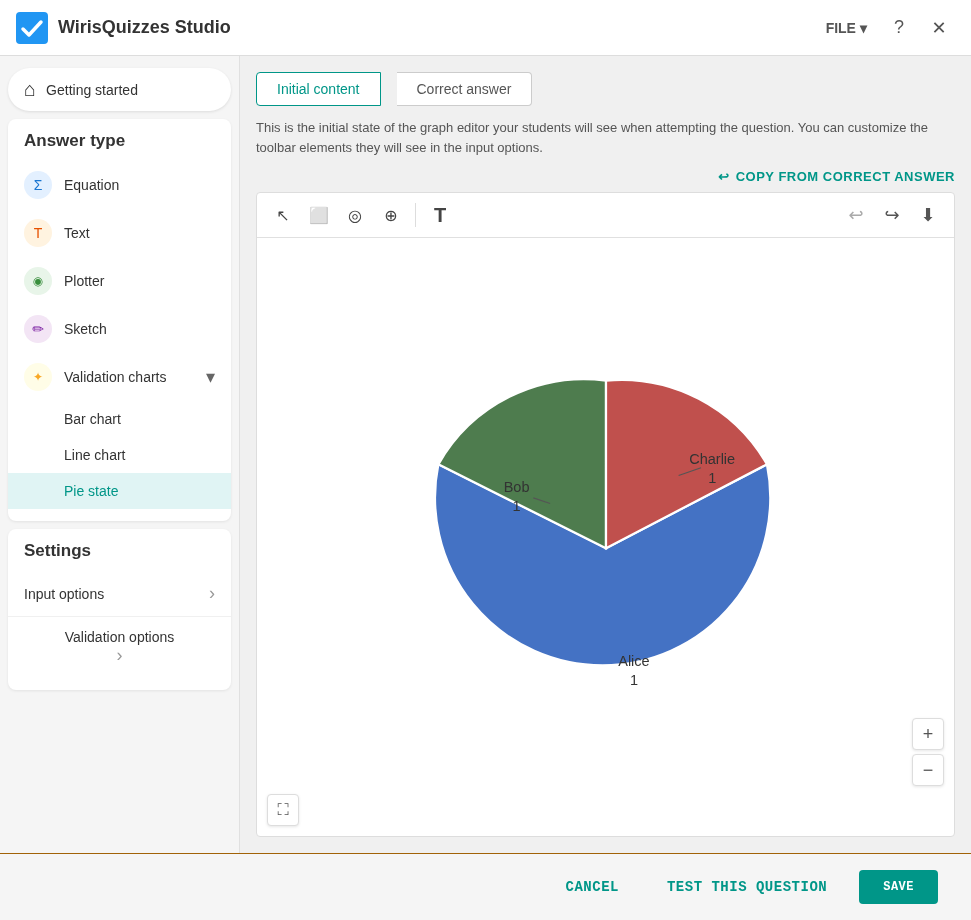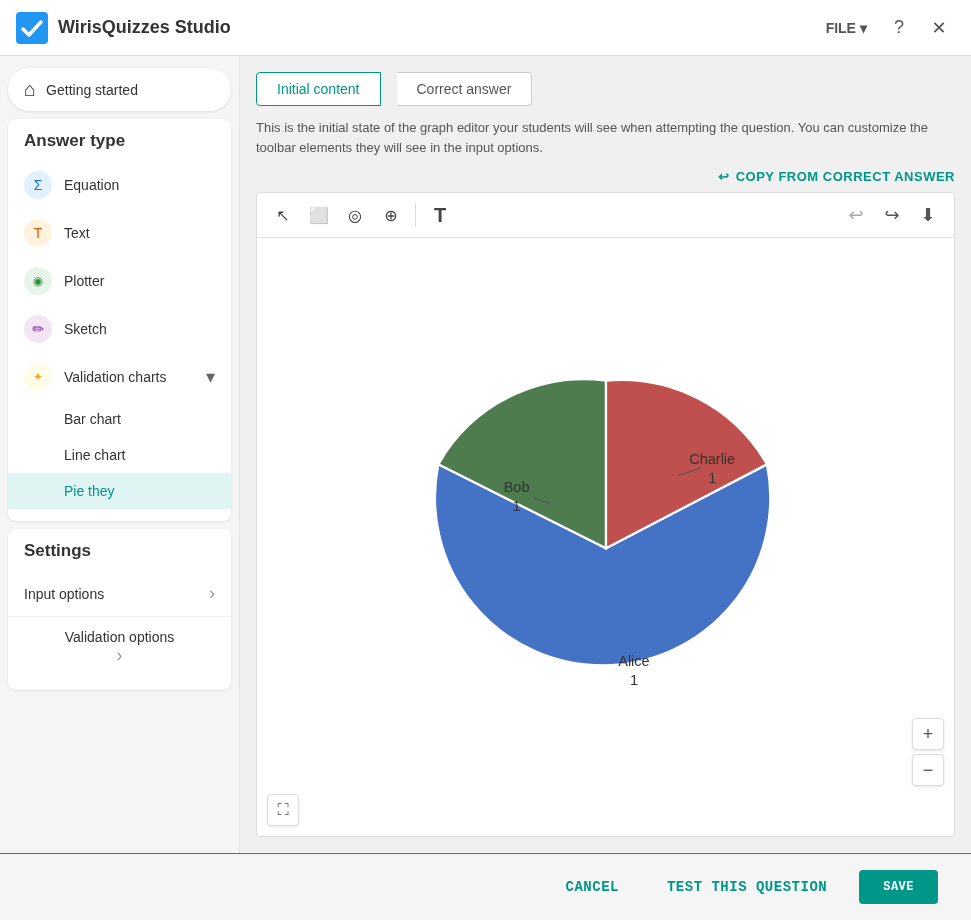--- a/index.html
+++ b/index.html
@@ -439,21 +439,21 @@
         <span class="chevron">▾</span>
       </div>
 
       <div class="sub-item">
         <span>Bar chart</span>
       </div>
       <div class="sub-item">
         <span>Line chart</span>
       </div>
       <div class="sub-item active">
-        <span>Pie they</span>
+        <span>Pie state</span>
       </div>
     </div>
 
     <div class="settings-section">
       <div class="section-title">Settings</div>
       <div class="settings-item">
         <span>Input options</span>
         <span class="chevron-right">›</span>
       </div>
       <div class="settings-item">

